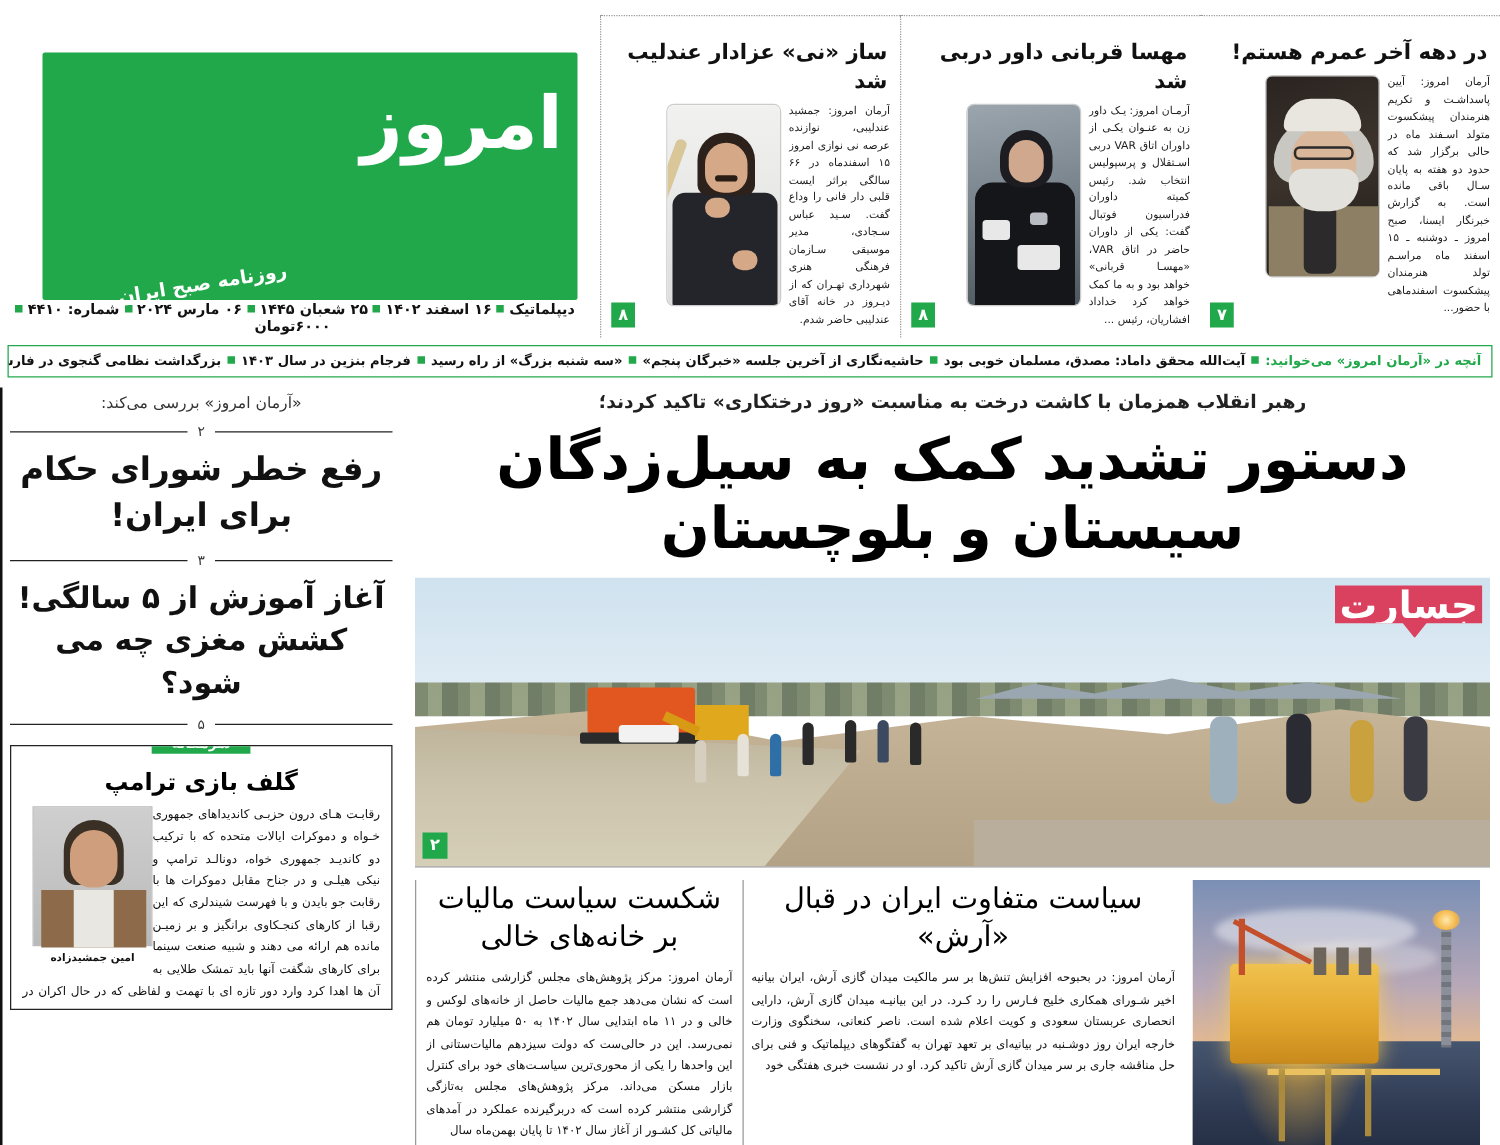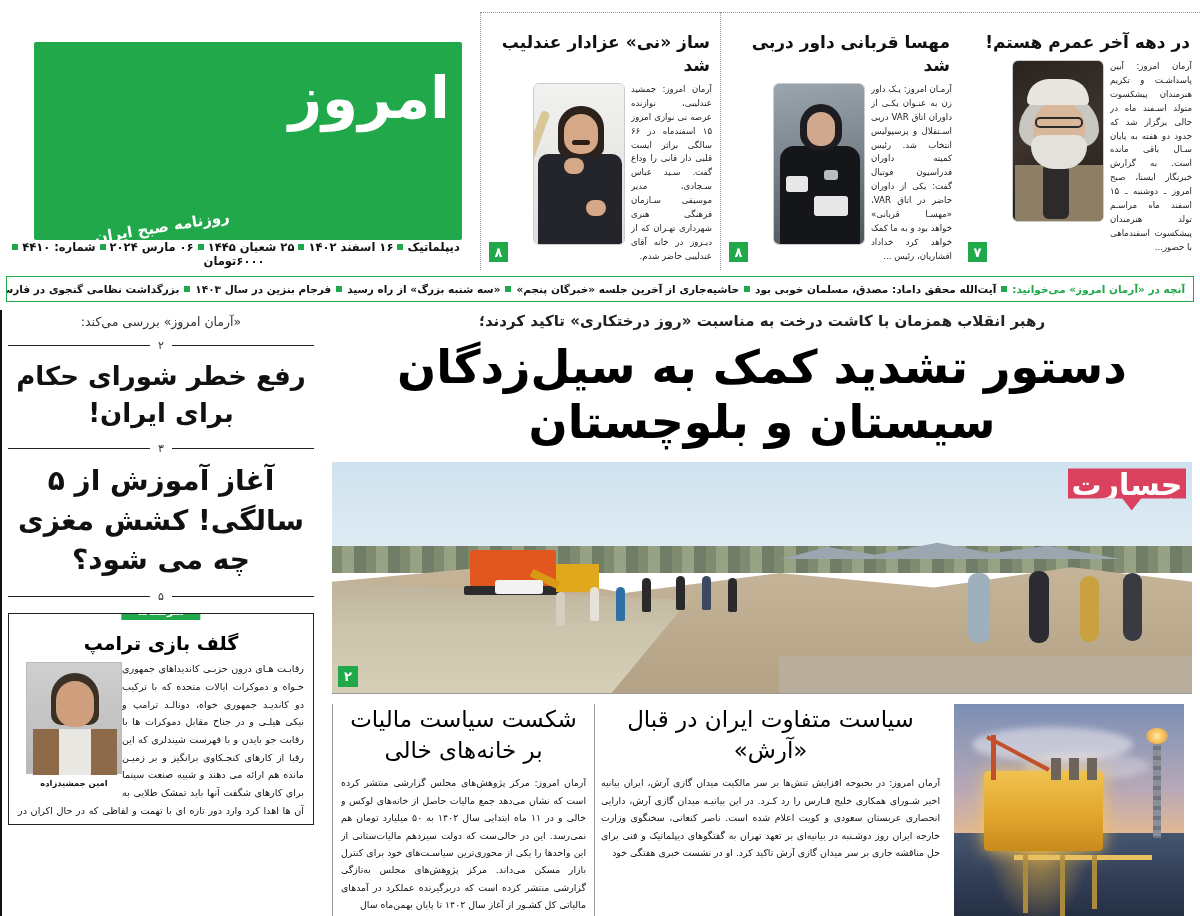--- a/index.html
+++ b/index.html
@@ -140,21 +140,21 @@
   
   .main { position: absolute; left: 0; top: 310px; width: 1200px; height: 606px; display: flex; flex-direction: row-reverse; }
 
   
   .rail { width: 340px; padding: 0 10px 0 6px; border-left: 2px solid #111; position: relative; }
   .rail-kicker { font-size: 12.5px; color: #333; text-align: center; direction: rtl; margin-top: 4px; }
   .rail-head {
     font-size: 26px; font-weight: bold; color: #111; text-align: center;
     direction: rtl; line-height: 1.42; margin-top: 6px;
   }
-  .rail-head.sm { font-size: 28px; }
+  .rail-head.sm { font-size: 24px; }
   .rail-sep { display:flex; align-items:center; justify-content:center; margin: 10px 0 6px; }
   .rail-sep .ln { flex:1; height:1px; background:#222; }
   .rail-sep .num { font-size: 11px; color:#333; padding: 0 8px; }
 
   .edbox { border: 1px solid #222; margin-top: 10px; padding: 10px 9px 6px; position: relative; height: 212px; overflow: hidden; }
   .ed-tag {
     position: absolute; top: -11px; left: 50%; transform: translateX(-50%);
     background: #21a84b; color: #fff; font-size: 11px; font-weight: bold;
     padding: 2px 16px;
   }
@@ -304,21 +304,21 @@
         </div>
         <div class="pagebadge">۷</div>
       </div>
 
     </div>
   </div>
 
   <div class="ticker">
     <span class="ticker-lead">آنچه در «آرمان امروز» می‌خوانید:</span>
     <span class="ticker-items">
-      <span class="sq"></span><span>آیت‌الله محقق داماد: مصدق، مسلمان خوبی بود</span><span class="sq"></span><span>حاشیه‌جاری از آخرین جلسه «خبرگان پنجم»</span><span class="sq"></span><span>«سه شنبه بزرگ» از راه رسید</span><span class="sq"></span><span>فرجام بنزین در سال ۱۴۰۳</span><span class="sq"></span><span>بزرگداشت نظامی گنجوی در فارس</span>
+      <span class="sq"></span><span>آیت‌الله محقق داماد: مصدق، مسلمان خوبی بود</span><span class="sq"></span><span>حاشیه‌نگاری از آخرین جلسه «خبرگان پنجم»</span><span class="sq"></span><span>«سه شنبه بزرگ» از راه رسید</span><span class="sq"></span><span>فرجام بنزین در سال ۱۴۰۳</span><span class="sq"></span><span>بزرگداشت نظامی گنجوی در فارس</span>
     </span>
   </div>
 
   <div class="main">
 
     <div class="rail">
       <div class="rail-kicker">«آرمان امروز» بررسی می‌کند:</div>
       <div class="rail-sep">
         <span class="ln"></span>
           <span class="num">۲</span>

